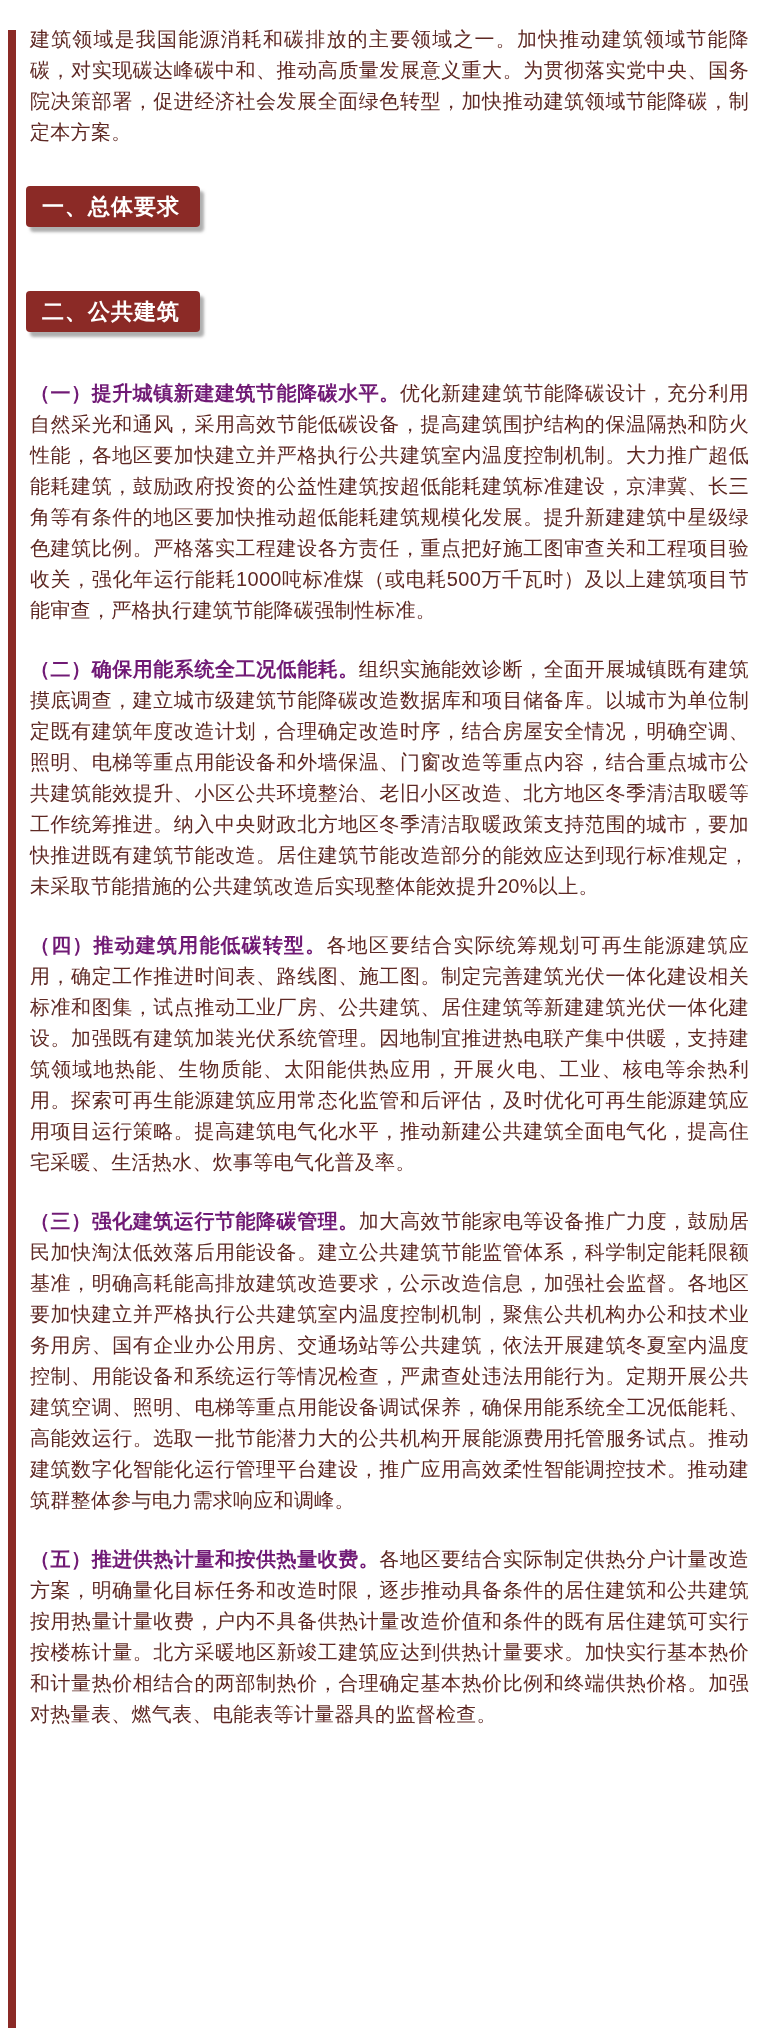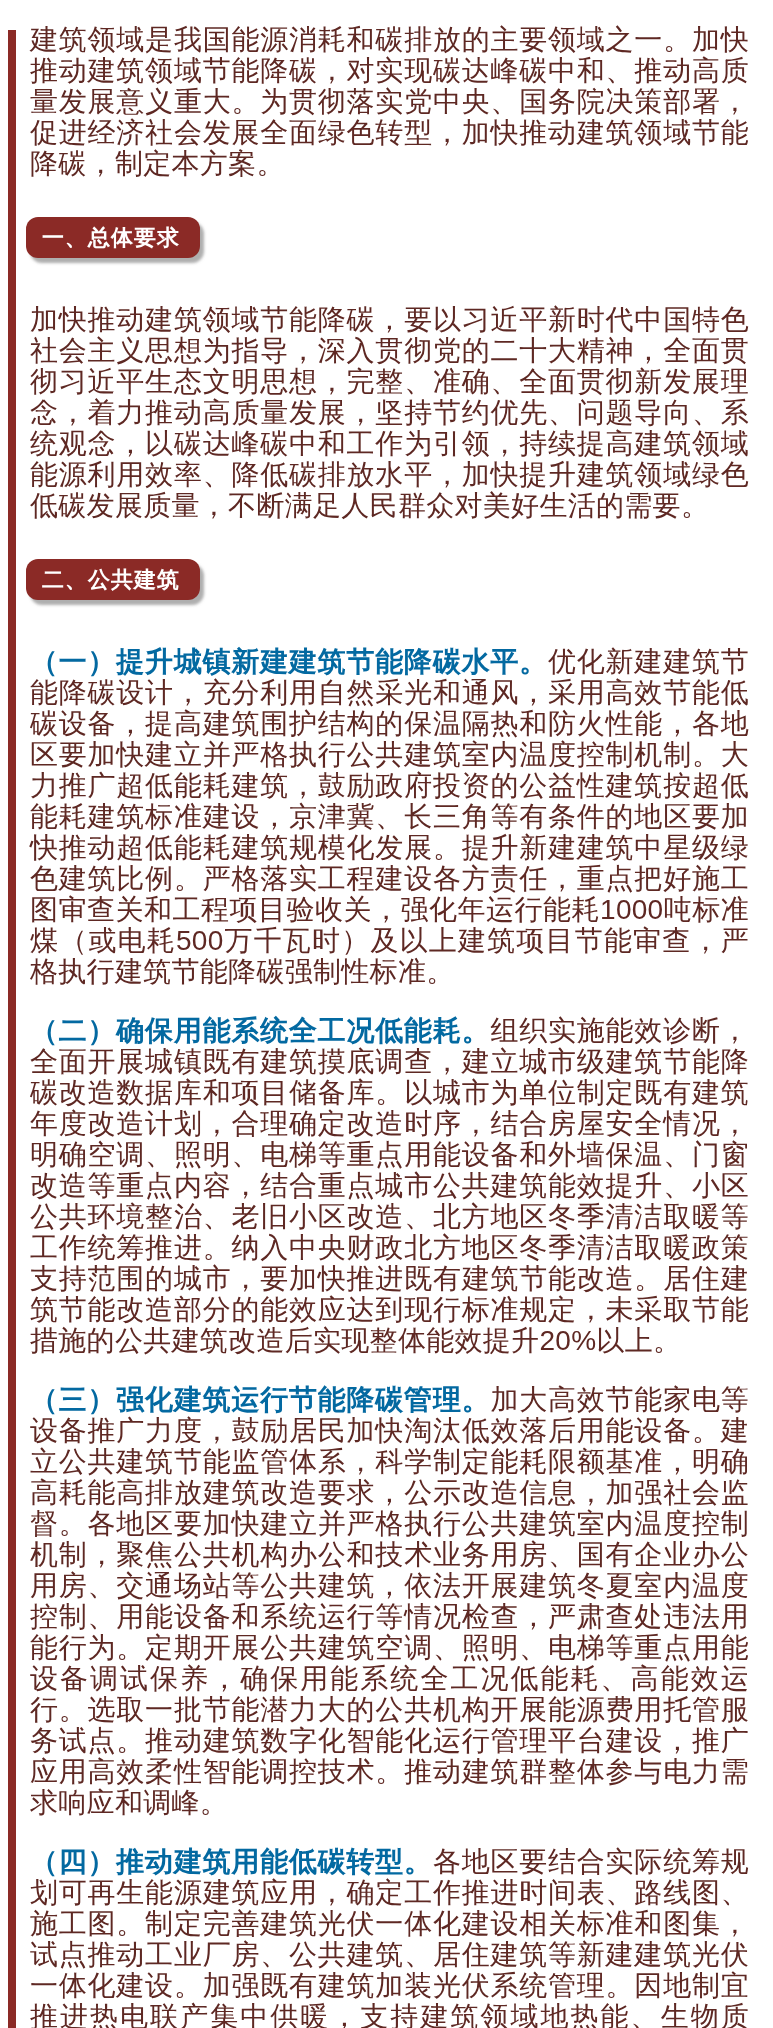--- a/index.html
+++ b/index.html
@@ -21,81 +21,80 @@
     top: 30px;
     bottom: 0;
     width: 8px;
     background: #8b2a26;
   }
   .content {
     padding: 24px 24px 30px 30px;
     box-sizing: border-box;
   }
   p.body-text {
-    font-size: 28px;
+    font-size: 20px;
     line-height: 31px;
     text-align: justify;
     margin: 0 0 28px 0;
     letter-spacing: 0.3px;
   }
   p.body-text:last-child { margin-bottom: 0; }
   .intro { margin-top: 4px; }
   .section-badge {
     display: inline-block;
     background: #8b2a26;
     color: #ffffff;
     font-size: 22px;
     font-weight: 700;
     line-height: 1;
     padding: 10px 20px 9px 16px;
-    border-radius: 12px;
+    border-radius: 4px;
     margin: 10px 0 46px -4px;
     box-shadow: 4px 5px 3px rgba(110,110,110,0.55);
     letter-spacing: 1px;
   }
   .badge-wrap { margin-top: 8px; }
   .item-heading {
     font-weight: 700;
   }
-  strong { color: #0369a1; }
+  strong { color: #701a75; }
 </style>
 </head>
 <body>
 
 <div class="accent-bar"></div>
 
 <div class="content">
 
   <p class="body-text intro">建筑领域是我国能源消耗和碳排放的主要领域之一。加快推动建筑领域节能降碳，对实现碳达峰碳中和、推动高质量发展意义重大。为贯彻落实党中央、国务院决策部署，促进经济社会发展全面绿色转型，加快推动建筑领域节能降碳，制定本方案。</p>
 
   <div class="badge-wrap">
     <span class="section-badge">一、总体要求</span>
   </div>
 
-  <p class="body-text">加快推动建筑领域节能降碳，要以习近平新时代中国特色社会主义思想为指导，深入贯彻党的二十大精神，全面贯彻习近平生态文明思想，完整、准确、全面贯彻新发展理念，着力推动高质量发展，坚持节约优先、问题导向、系统观念，以碳达峰碳中和工作为引领，持续提高建筑领域能源利用效率、降低碳排放水平，加快提升建筑领域绿色低碳发展质量，不断满足人民群众对美好生活的需要。</p>
 
 
 
   <div class="badge-wrap">
     <span class="section-badge">二、公共建筑</span>
   </div>
 
   <p class="body-text">
     <strong class="item-heading">（一）提升城镇新建建筑节能降碳水平。</strong><span>优化新建建筑节能降碳设计，充分利用自然采光和通风，采用高效节能低碳设备，提高建筑围护结构的保温隔热和防火性能，各地区要加快建立并严格执行公共建筑室内温度控制机制。大力推广超低能耗建筑，鼓励政府投资的公益性建筑按超低能耗建筑标准建设，京津冀、长三角等有条件的地区要加快推动超低能耗建筑规模化发展。提升新建建筑中星级绿色建筑比例。严格落实工程建设各方责任，重点把好施工图审查关和工程项目验收关，强化年运行能耗1000吨标准煤（或电耗500万千瓦时）及以上建筑项目节能审查，严格执行建筑节能降碳强制性标准。</span>
   </p>
 
   <p class="body-text">
     <strong class="item-heading">（二）确保用能系统全工况低能耗。</strong><span>组织实施能效诊断，全面开展城镇既有建筑摸底调查，建立城市级建筑节能降碳改造数据库和项目储备库。以城市为单位制定既有建筑年度改造计划，合理确定改造时序，结合房屋安全情况，明确空调、照明、电梯等重点用能设备和外墙保温、门窗改造等重点内容，结合重点城市公共建筑能效提升、小区公共环境整治、老旧小区改造、北方地区冬季清洁取暖等工作统筹推进。纳入中央财政北方地区冬季清洁取暖政策支持范围的城市，要加快推进既有建筑节能改造。居住建筑节能改造部分的能效应达到现行标准规定，未采取节能措施的公共建筑改造后实现整体能效提升20%以上。</span>
   </p>
 
   <p class="body-text">
-    <strong class="item-heading">（三）强化建筑运行节能降碳管理。</strong><span>加大高效节能家电等设备推广力度，鼓励居民加快淘汰低效落后用能设备。建立公共建筑节能监管体系，科学制定能耗限额基准，明确高耗能高排放建筑改造要求，公示改造信息，加强社会监督。各地区要加快建立并严格执行公共建筑室内温度控制机制，聚焦公共机构办公和技术业务用房、国有企业办公用房、交通场站等公共建筑，依法开展建筑冬夏室内温度控制、用能设备和系统运行等情况检查，严肃查处违法用能行为。定期开展公共建筑空调、照明、电梯等重点用能设备调试保养，确保用能系统全工况低能耗、高能效运行。选取一批节能潜力大的公共机构开展能源费用托管服务试点。推动建筑数字化智能化运行管理平台建设，推广应用高效柔性智能调控技术。推动建筑群整体参与电力需求响应和调峰。</span>
+    <strong class="item-heading">（四）推动建筑用能低碳转型。</strong><span>各地区要结合实际统筹规划可再生能源建筑应用，确定工作推进时间表、路线图、施工图。制定完善建筑光伏一体化建设相关标准和图集，试点推动工业厂房、公共建筑、居住建筑等新建建筑光伏一体化建设。加强既有建筑加装光伏系统管理。因地制宜推进热电联产集中供暖，支持建筑领域地热能、生物质能、太阳能供热应用，开展火电、工业、核电等余热利用。探索可再生能源建筑应用常态化监管和后评估，及时优化可再生能源建筑应用项目运行策略。提高建筑电气化水平，推动新建公共建筑全面电气化，提高住宅采暖、生活热水、炊事等电气化普及率。</span>
   </p>
 
   <p class="body-text">
-    <strong class="item-heading">（四）推动建筑用能低碳转型。</strong><span>各地区要结合实际统筹规划可再生能源建筑应用，确定工作推进时间表、路线图、施工图。制定完善建筑光伏一体化建设相关标准和图集，试点推动工业厂房、公共建筑、居住建筑等新建建筑光伏一体化建设。加强既有建筑加装光伏系统管理。因地制宜推进热电联产集中供暖，支持建筑领域地热能、生物质能、太阳能供热应用，开展火电、工业、核电等余热利用。探索可再生能源建筑应用常态化监管和后评估，及时优化可再生能源建筑应用项目运行策略。提高建筑电气化水平，推动新建公共建筑全面电气化，提高住宅采暖、生活热水、炊事等电气化普及率。</span>
+    <strong class="item-heading">（三）强化建筑运行节能降碳管理。</strong><span>加大高效节能家电等设备推广力度，鼓励居民加快淘汰低效落后用能设备。建立公共建筑节能监管体系，科学制定能耗限额基准，明确高耗能高排放建筑改造要求，公示改造信息，加强社会监督。各地区要加快建立并严格执行公共建筑室内温度控制机制，聚焦公共机构办公和技术业务用房、国有企业办公用房、交通场站等公共建筑，依法开展建筑冬夏室内温度控制、用能设备和系统运行等情况检查，严肃查处违法用能行为。定期开展公共建筑空调、照明、电梯等重点用能设备调试保养，确保用能系统全工况低能耗、高能效运行。选取一批节能潜力大的公共机构开展能源费用托管服务试点。推动建筑数字化智能化运行管理平台建设，推广应用高效柔性智能调控技术。推动建筑群整体参与电力需求响应和调峰。</span>
   </p>
 
   <p class="body-text">
     <strong class="item-heading">（五）推进供热计量和按供热量收费。</strong><span>各地区要结合实际制定供热分户计量改造方案，明确量化目标任务和改造时限，逐步推动具备条件的居住建筑和公共建筑按用热量计量收费，户内不具备供热计量改造价值和条件的既有居住建筑可实行按楼栋计量。北方采暖地区新竣工建筑应达到供热计量要求。加快实行基本热价和计量热价相结合的两部制热价，合理确定基本热价比例和终端供热价格。加强对热量表、燃气表、电能表等计量器具的监督检查。</span>
   </p>
 
 </div>
 
 </body></html>

